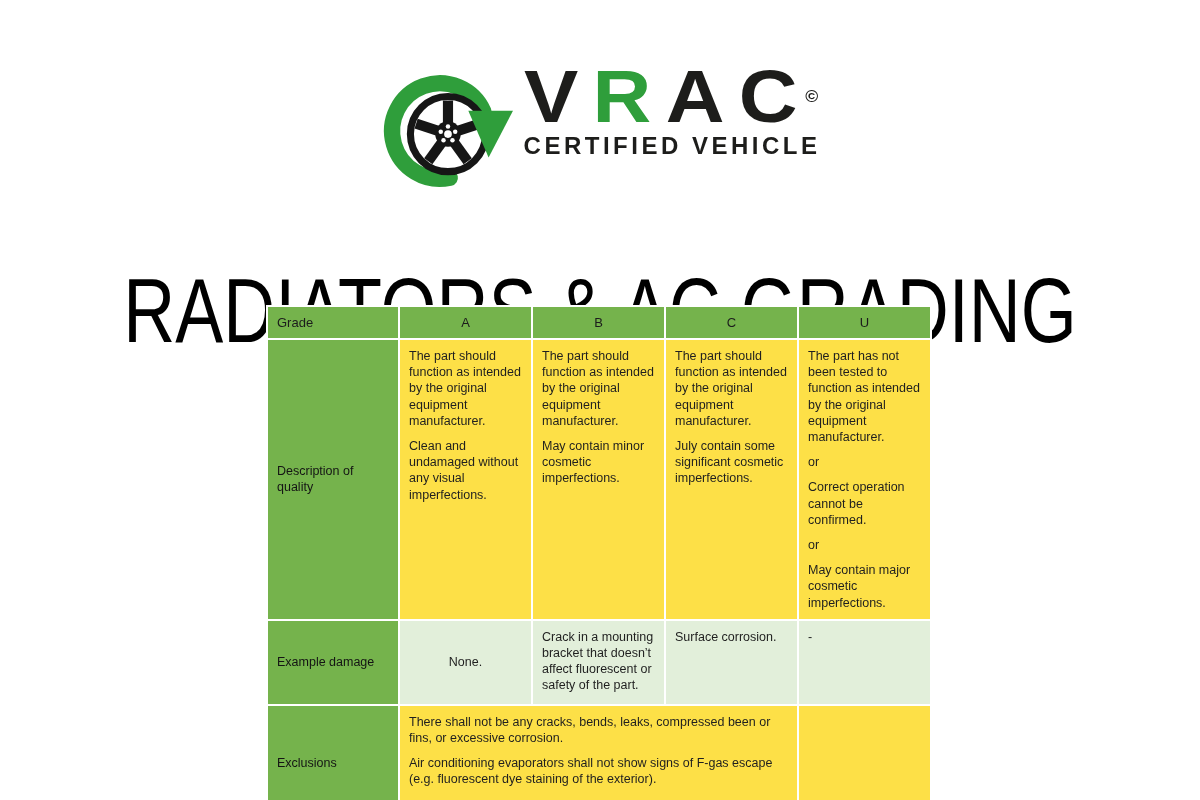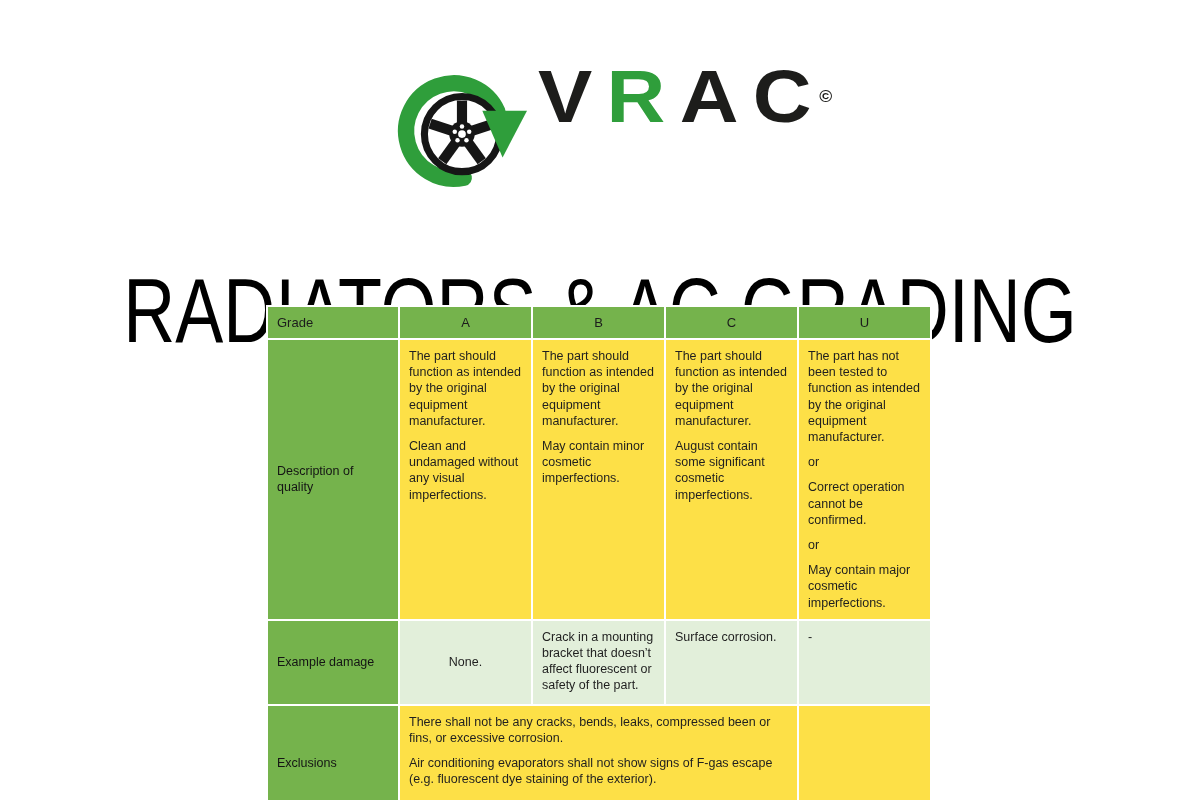--- a/index.html
+++ b/index.html
@@ -88,20 +88,21 @@
     </svg>
 
     <div class="logo-text">
       <div class="brand-row">
         <span>V</span>
         <span class="green-letter">R</span>
         <span>A</span>
         <span>C</span>
         <span class="brand-copy">©</span>
       </div>
+      <div class="logo-line2">CERTIFIED VEHICLE</div>
     </div>
   </header>
 
   <h1 class="page-title">RADIATORS &amp; AC GRADING</h1>
 
   <div class="grading-table-wrap">
     <table class="grading">
       <colgroup>
         <col class="c-grade">
           <col class="c-std">
@@ -124,21 +125,21 @@
           <td>
               <p class="para">The part should function as intended by the original equipment manufacturer.</p>
               <p class="para">Clean and undamaged without any visual imperfections.</p>
             </td>
           <td>
               <p class="para">The part should function as intended by the original equipment manufacturer.</p>
               <p class="para">May contain minor cosmetic imperfections.</p>
             </td>
           <td>
               <p class="para">The part should function as intended by the original equipment manufacturer.</p>
-              <p class="para">August contain some significant cosmetic imperfections.</p>
+              <p class="para">July contain some significant cosmetic imperfections.</p>
             </td>
           <td>
               <p class="para">The part has not been tested to function as intended by the original equipment manufacturer.</p>
               <p class="para">or</p>
               <p class="para">Correct operation cannot be confirmed.</p>
               <p class="para">or</p>
               <p class="para">May contain major cosmetic imperfections.</p>
             </td>
         </tr>
         <tr class="row-example">

